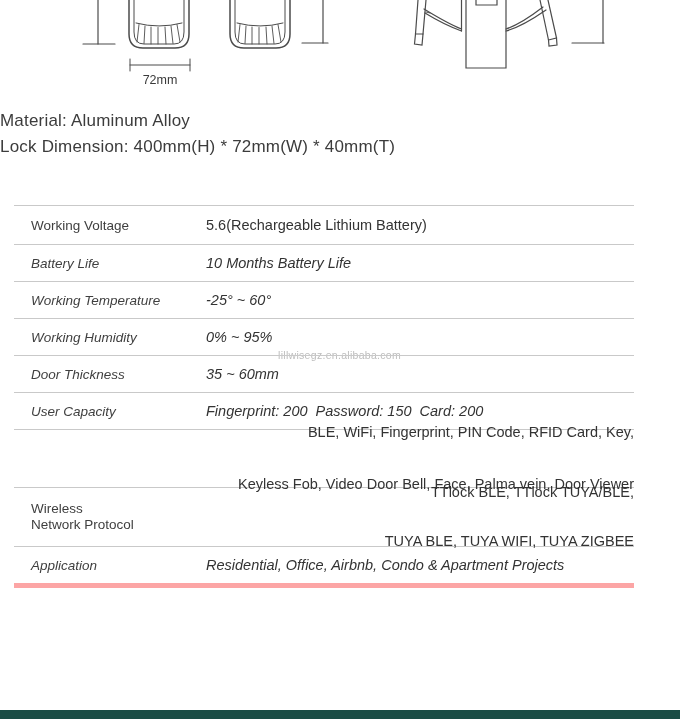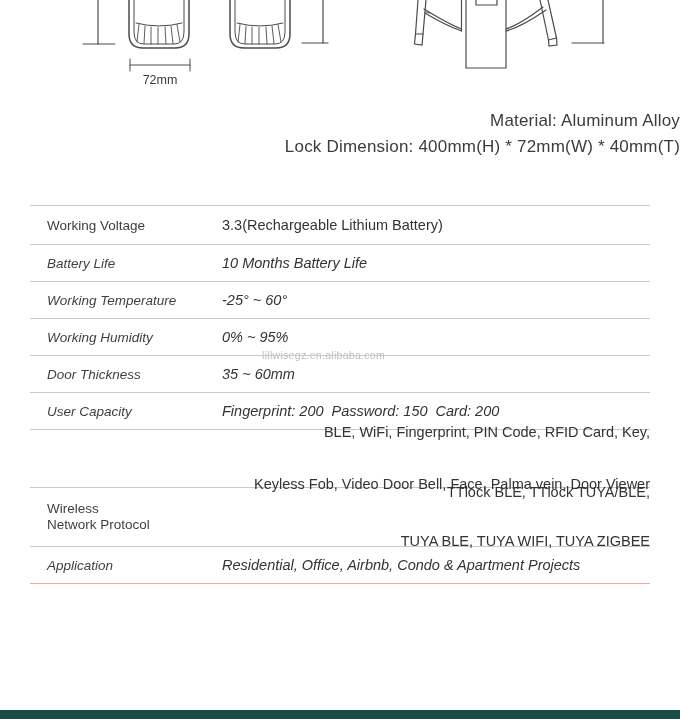--- a/index.html
+++ b/index.html
@@ -10,36 +10,36 @@
     color:#3a3a3a;
   }
   .stage{position:absolute;inset:0;}
 
   
   .drawing{position:absolute;left:0;top:0;width:680px;height:100px;}
   .drawing svg{display:block;}
 
   
   .headline{
-    position:absolute;left:0;width:680px;text-align:right;
+    position:absolute;left:0;width:680px;text-align:left;
     font-size:17px;color:#3c3c3c;letter-spacing:0.2px;
   }
   .headline.material{top:111px;}
   .headline.dimension{top:137px;}
 
   
   .watermark{
-    position:absolute;left:262px;top:349px;
+    position:absolute;left:278px;top:349px;
     font-size:10.5px;color:#bdbdbd;letter-spacing:0.3px;
   }
 
   
   .spec-table{
-    position:absolute;left:30px;top:205px;width:620px;
-    border-bottom:1px solid #fca5a5;
+    position:absolute;left:14px;top:205px;width:620px;
+    border-bottom:5px solid #fca5a5;
   }
   .row{
     box-sizing:border-box;
     border-top:1px solid #c9c9c9;
     display:flex;align-items:center;
     padding-left:17px;
   }
   .row.h39{height:39px;}
   .row.h37{height:37px;font-style:italic;}
   .row.h58{height:58px;}
@@ -148,21 +148,21 @@
 
   <div class="headline material">Material: Aluminum Alloy</div>
   <div class="headline dimension">Lock Dimension: 400mm(H) * 72mm(W) * 40mm(T)</div>
 
   <div class="watermark">lillwisegz.en.alibaba.com</div>
 
   <div class="spec-table">
 
     <div class="row h39">
       <div class="cell-label">Working Voltage</div>
-      <div class="cell-value">3.3(Rechargeable Lithium Battery)</div>
+      <div class="cell-value">5.6(Rechargeable Lithium Battery)</div>
     </div>
 
     <div class="row h37">
       <div class="cell-label">Battery Life</div>
       <div class="cell-value">10 Months Battery Life</div>
     </div>
 
     <div class="row h37">
       <div class="cell-label">Working Temperature</div>
       <div class="cell-value">-25° ~ 60°</div>

